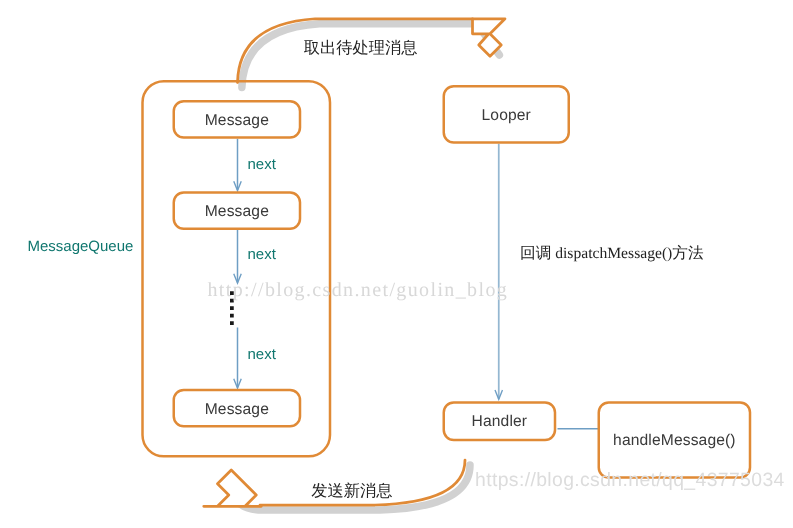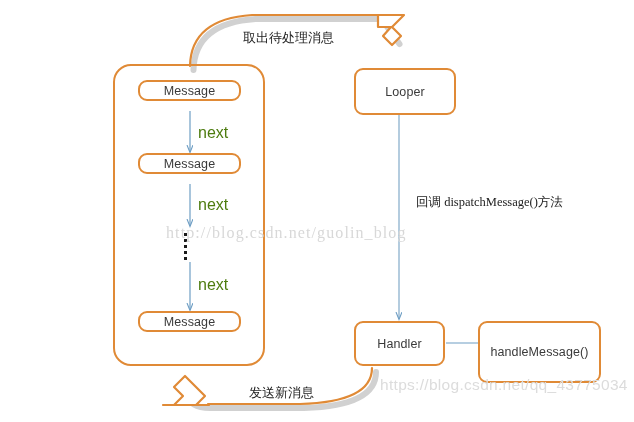--- a/index.html
+++ b/index.html
@@ -40,26 +40,26 @@
     white-space: nowrap;
   }
   .queue-container {
     position: absolute;
     box-sizing: border-box;
     border: 2px solid #e08a36;
     border-radius: 18px;
     background: transparent;
   }
   .msg-box {
-    height: 21px;
+    height: 31px;
   }
   .label {
     position: absolute;
-    color: #4d7c0f;
-    font-size: 16px;
+    color: #0f766e;
+    font-size: 12px;
     white-space: nowrap;
     text-align: center;
   }
   .label-cjk {
     position: absolute;
     color: #222222;
     font-size: 13px;
     white-space: nowrap;
     font-family: Liberation Serif, serif;
   }
@@ -130,20 +130,21 @@
     <line x1="190" y1="184" x2="190" y2="226" stroke="#6e9ec4" stroke-width="1.2" marker-end="url(#thinArrow)"></line>
     <line x1="190" y1="262" x2="190" y2="310" stroke="#6e9ec4" stroke-width="1.2" marker-end="url(#thinArrow)"></line>
 
     <line x1="399" y1="115" x2="399" y2="319" stroke="#94b7d1" stroke-width="1.4" marker-end="url(#thinArrow)"></line>
 
     <line x1="446" y1="343" x2="488" y2="343" stroke="#6e9ec4" stroke-width="1.2" marker-end="url(#thinArrow)"></line>
   </svg>
 
   <div class="queue-container" style="left:113px; top:64px; width:152px; height:302px;"></div>
 
+  <div class="label" style="left:22px; top:190px;">MessageQueue</div>
 
   <div class="box msg-box" style="left:138px; top:80px; width:103px;">
     <span>Message</span>
   </div>
   <div class="box msg-box" style="left:138px; top:153px; width:103px;">
     <span>Message</span>
   </div>
   <div class="box msg-box" style="left:138px; top:311px; width:103px;">
     <span>Message</span>
   </div>
@@ -157,21 +158,21 @@
       <span></span>
       <span></span>
       <span></span>
       <span></span>
   </div>
 
   <div class="box" style="left:354px; top:68px; width:102px; height:47px;">
     <span>Looper</span>
   </div>
 
-  <div class="box" style="left:354px; top:321px; width:91px; height:45px;">
+  <div class="box" style="left:354px; top:321px; width:91px; height:32px;">
     <span>Handler</span>
   </div>
 
   <div class="box" style="left:478px; top:321px; width:123px; height:62px;">
     <span>handleMessage()</span>
   </div>
 
   <div class="label-cjk" style="left:243px; top:29px;">取出待处理消息</div>
 
   <div class="label-cjk" style="left:249px; top:384px;">发送新消息</div>

